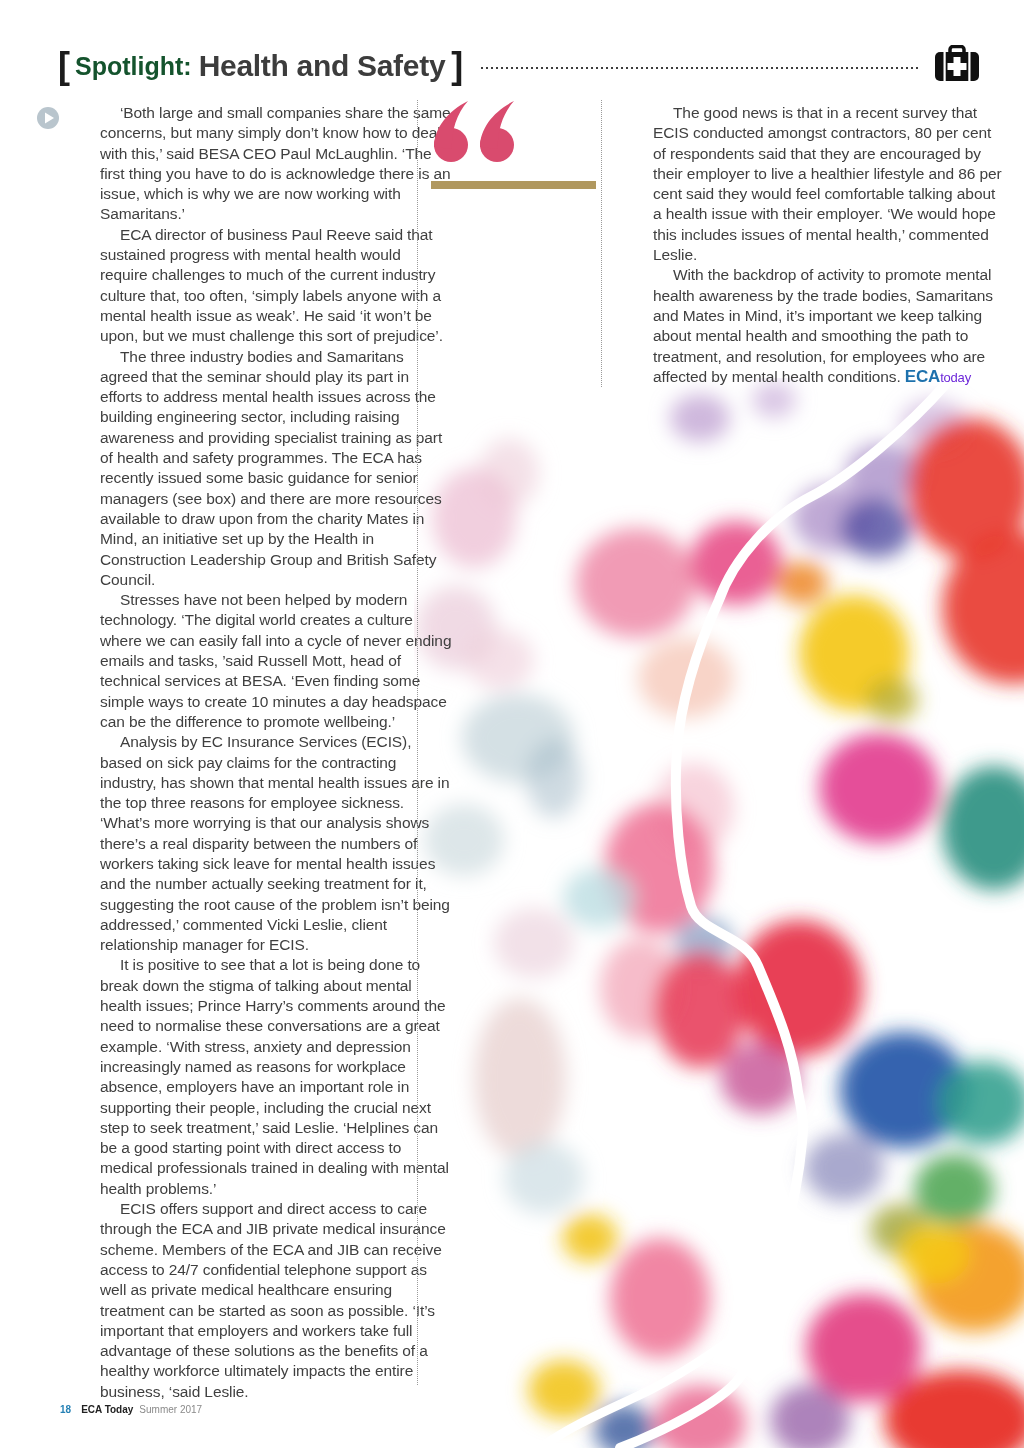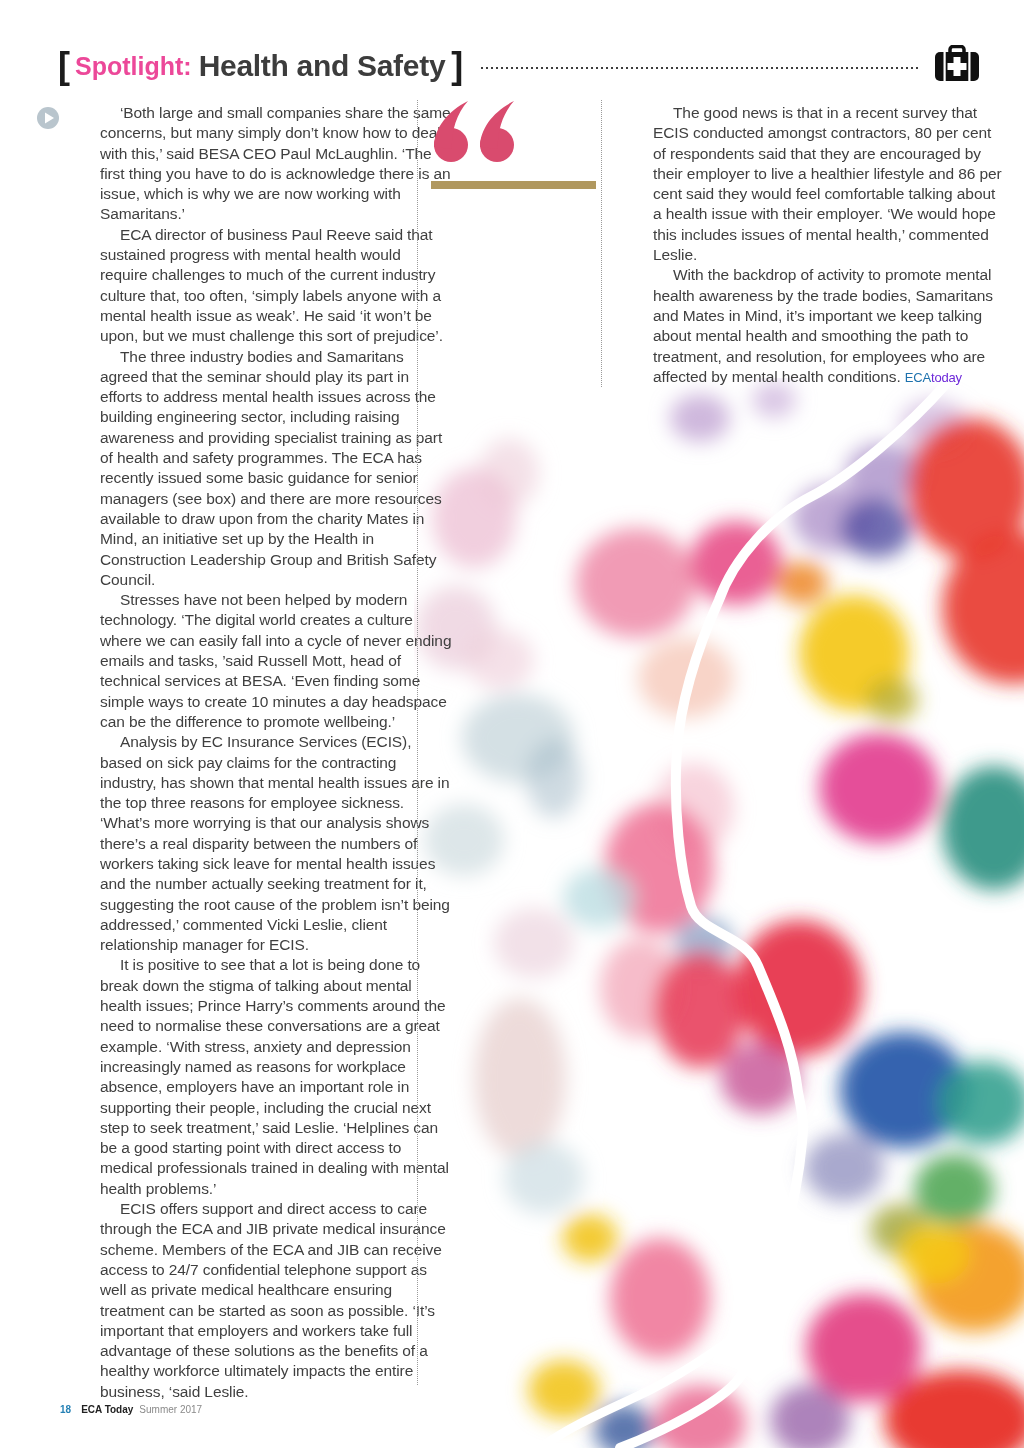--- a/index.html
+++ b/index.html
@@ -10,38 +10,38 @@
     background:#ffffff;
     overflow:hidden;
     font-family:"Liberation Sans", sans-serif;
   }
   
   .header{
     position:absolute;left:58px;top:44px;width:922px;height:44px;
     display:flex;align-items:center;
   }
   .bracket{font-size:36px;font-weight:700;color:#1c1c1c;line-height:40px;}
-  .spotlight{font-size:25px;font-weight:700;color:#ec4899;margin:0 7px 0 5px;}
+  .spotlight{font-size:25px;font-weight:700;color:#14532d;margin:0 7px 0 5px;}
   .headtitle{font-size:30px;font-weight:700;color:#3c3c3c;margin-right:6px;letter-spacing:-0.3px;}
   .head-dots{flex:1;height:2px;margin:4px 16px 0 18px;
     background-image:repeating-linear-gradient(to right,#3c3c3c 0 2px,transparent 2px 5px);}
   
   .col{position:absolute;color:#3f3f3f;margin-left:40px;}
   .col p{font-size:15.5px;line-height:20.3px;margin:0;text-indent:20px;letter-spacing:-0.1px;}
   .leftcol{left:60px;top:103px;width:352px;}
   .rightcol{left:613px;top:103px;width:352px;}
   .vdots{position:absolute;width:0;border-left:1.5px dotted #9a9a9a;}
   .vdots.l{left:417px;top:100px;height:1285px;}
   .vdots.r{left:601px;top:100px;height:287px;}
   
   .quotecol{position:absolute;left:431px;top:100px;width:170px;}
   .quotetext{font-size:23.5px;line-height:29px;font-weight:700;color:#151515;margin-top:14px;letter-spacing:-0.3px;}
   .goldbar{width:165px;height:8px;background:#b0985f;margin-top:13px;}
   
-  .eca-mark{font-weight:400;font-size:13px;color:#1d71ad;letter-spacing:-0.2px;}
+  .eca-mark{font-weight:700;font-size:17px;color:#1d71ad;letter-spacing:-0.2px;}
   .today-mark{font-weight:400;font-size:13px;color:#6d28d9;letter-spacing:-0.2px;}
   
   .footer{position:absolute;left:60px;top:1404px;font-size:10px;display:flex;align-items:baseline;gap:10px;}
   .pagenum{color:#2581b5;font-weight:700;}
   .mag{color:#222;font-weight:700;}
   .issue{color:#8a8a8a;font-weight:400;margin-left:-4px;text-align:center;}
   
   .playicon{position:absolute;left:36px;top:106px;}
   .aidicon{position:absolute;right:44px;top:46px;}
   .illo{position:absolute;left:414px;top:378px;pointer-events:none;}

